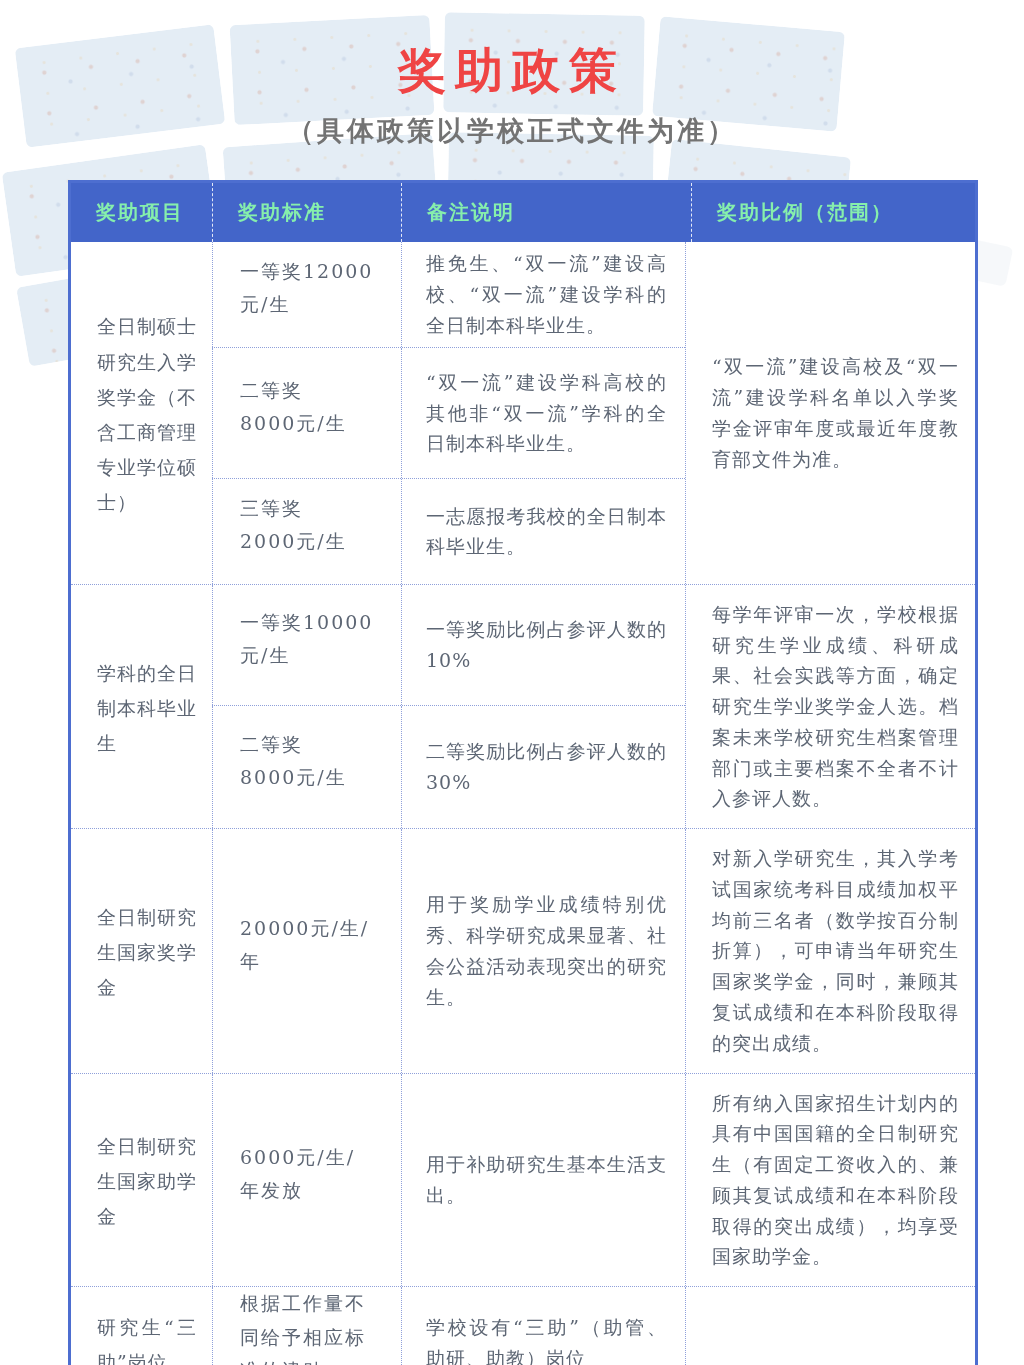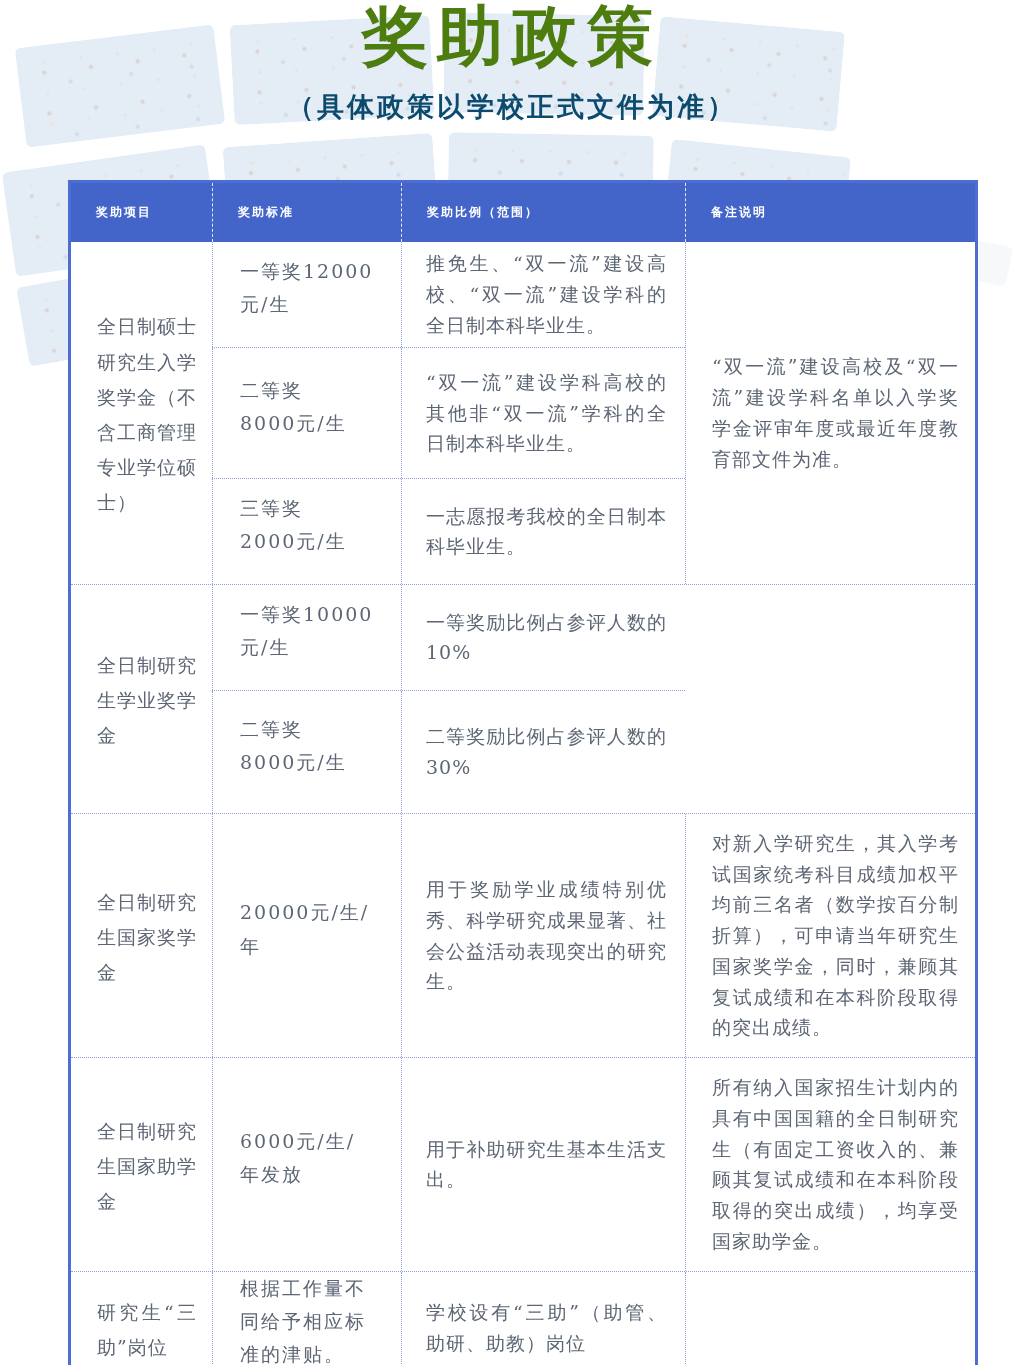--- a/index.html
+++ b/index.html
@@ -27,38 +27,38 @@
   .p4{left:636px;top:16px;width:185px;height:100px;transform:rotate(5deg);}
   .p5{left:-12px;top:150px;width:205px;height:105px;transform:rotate(-8deg);}
   .p6{left:206px;top:132px;width:210px;height:105px;transform:rotate(-4deg);}
   .p7{left:428px;top:126px;width:205px;height:105px;transform:rotate(1deg);}
   .p8{left:646px;top:140px;width:180px;height:108px;transform:rotate(6deg);}
   .p9{left:2px;top:268px;width:130px;height:80px;transform:rotate(-10deg);}
   .p10{left:920px;top:232px;width:70px;height:40px;transform:rotate(12deg);opacity:.35;background-image:none;background-color:#e4ebf2;}
   
   .title{
     position:relative;z-index:2;text-align:center;
-    font-size:66px;font-weight:bold;color:#4d7c0f;
+    padding-top:44px;font-size:48px;font-weight:bold;color:#ef4444;
     letter-spacing:9px;line-height:1.1;
   }
   .subtitle{
     position:relative;z-index:2;text-align:center;
-    margin-top:16px;font-size:27px;font-weight:600;color:#0c4a6e;
+    margin-top:16px;font-size:27px;font-weight:600;color:#737373;
     letter-spacing:3px;
   }
   
   .award-table{
     position:absolute;z-index:3;left:68px;top:180px;width:910px;
     background:#ffffff;box-sizing:border-box;
     border:3px solid #4d6ed0;border-bottom-width:5px;
     color:#5d6674;font-size:19px;
   }
   .thead{
-    display:flex;background:#4365c9;color:#ffffff;height:59px;align-items:stretch;
-    font-family:"Liberation Sans", sans-serif;font-weight:bold;font-size:12px;
+    display:flex;background:#4365c9;color:#86efac;height:59px;align-items:stretch;
+    font-family:"Liberation Sans", sans-serif;font-weight:bold;font-size:20px;
     letter-spacing:2px;
   }
   .th{display:flex;align-items:center;padding-left:25px;box-sizing:border-box;}
   .th + .th{border-left:1px dashed rgba(255,255,255,.85);text-align:right;}
   .w1{width:141px;}.w2{width:189px;}.w3{width:284px;}.w4{flex:1;}
   .block{display:flex;align-items:stretch;}
   .block + .block{border-top:1px dotted #8fa0da;}
   .b1{min-height:305px;}.b2{min-height:228px;}.b3{min-height:224px;}
   .b4{min-height:187px;}.b5{min-height:112px;}
   .cell{box-sizing:border-box;display:flex;align-items:center;}
@@ -107,22 +107,22 @@
 </div>
 
 <div class="title">奖助政策</div>
 <div class="subtitle">（具体政策以学校正式文件为准）</div>
 
 <div class="award-table">
 
   <div class="thead">
     <div class="th w1">奖助项目</div>
     <div class="th w2">奖助标准</div>
+    <div class="th w4">备注说明</div>
     <div class="th w3">奖助比例（范围）</div>
-    <div class="th w4">备注说明</div>
   </div>
 
   <div class="block b1">
     <div class="cell cell-project">
       <span class="txt">全日制硕士研究生入学奖学金（不含工商管理专业学位硕士）</span>
     </div>
     <div class="subrows">
       <div class="subrow h1a">
         <div class="cell cell-standard">一等奖12000
 元/生</div>
@@ -145,37 +145,40 @@
         </div>
       </div>
     </div>
     <div class="cell cell-remark">
       <span class="txt">“双一流”建设高校及“双一流”建设学科名单以入学奖学金评审年度或最近年度教育部文件为准。</span>
     </div>
   </div>
 
   <div class="block b2">
     <div class="cell cell-project">
-      <span class="txt">全日制研究生学业奖学金</span>
+      <span class="txt">学科的全日制本科毕业生</span>
     </div>
     <div class="subrows">
       <div class="subrow h2a">
         <div class="cell cell-standard">一等奖10000
 元/生</div>
         <div class="cell cell-ratio">
           <span class="txt">一等奖励比例占参评人数的10%</span>
         </div>
       </div>
       <div class="subrow h2b">
         <div class="cell cell-standard">二等奖
 8000元/生</div>
         <div class="cell cell-ratio">
           <span class="txt">二等奖励比例占参评人数的30%</span>
         </div>
       </div>
+    </div>
+    <div class="cell cell-remark">
+      <span class="txt">每学年评审一次，学校根据研究生学业成绩、科研成果、社会实践等方面，确定研究生学业奖学金人选。档案未来学校研究生档案管理部门或主要档案不全者不计入参评人数。</span>
     </div>
   </div>
 
   <div class="block b3">
     <div class="cell cell-project">
       <span class="txt">全日制研究生国家奖学金</span>
     </div>
     <div class="subrows">
       <div class="subrow">
         <div class="cell cell-standard">20000元/生/

